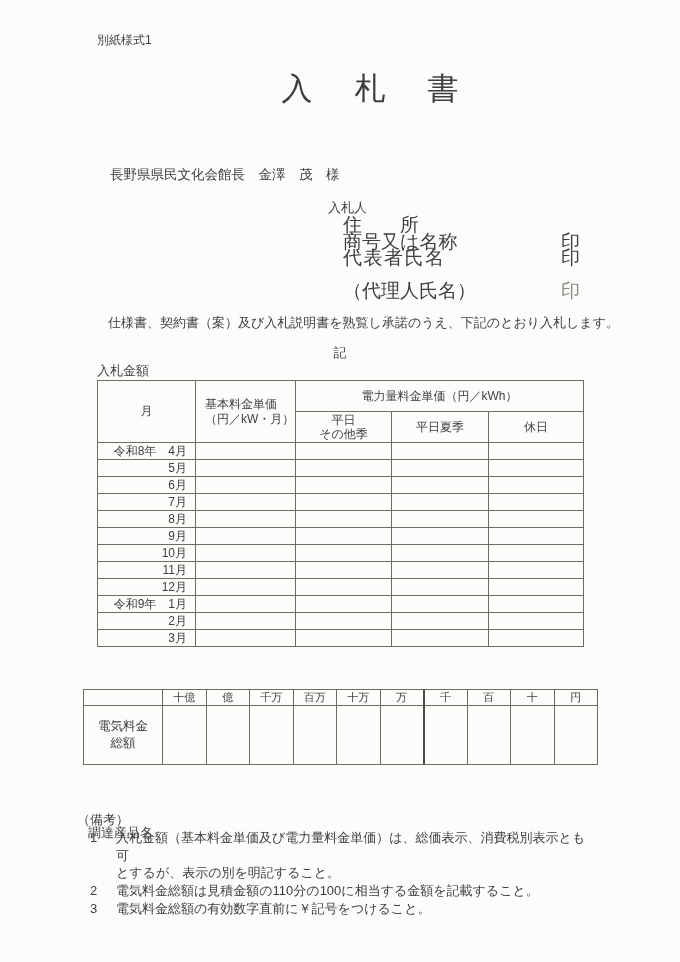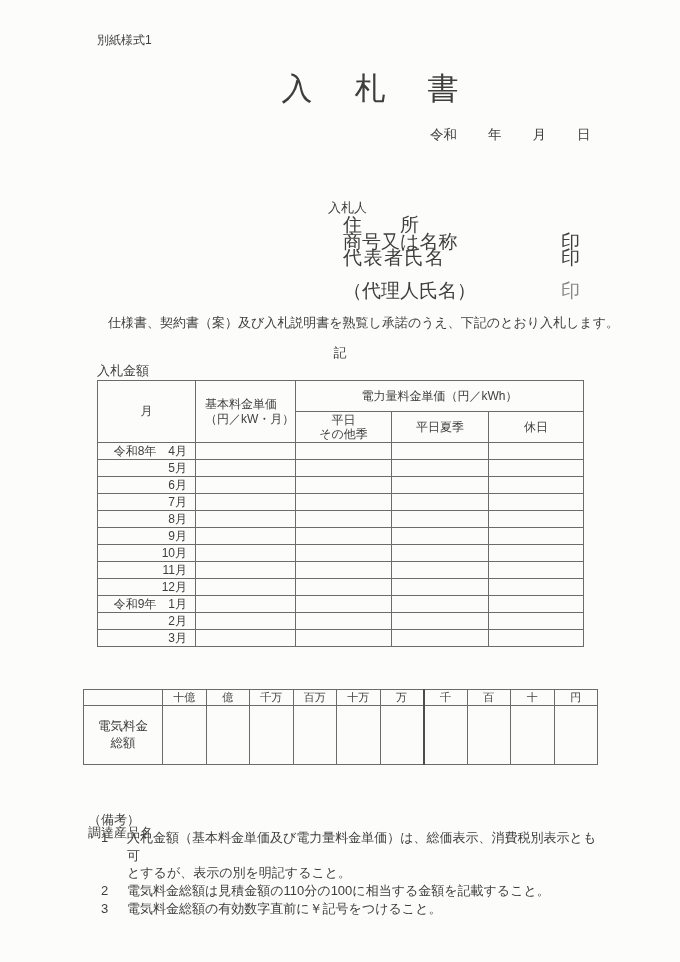--- a/index.html
+++ b/index.html
@@ -41,42 +41,37 @@
 
   .total-desc { left:83px; top:648px; width:520px; margin:0; font-size:13px;
                 line-height:17.5px; white-space:pre-line; }
   .total-table { left:83px; top:689px; width:514px;border-radius:16px; }
   .total-table .digit-head td { height:15px; font-size:11px; line-height:15px; }
   .total-table .amount-row td { height:58px; }
   .total-table td:nth-child(7) { border-right:2px solid #4f4c49; }
   .total-table .row-label { white-space:pre-line; font-size:12.5px; line-height:17px; }
 
   .procurement { left:88px; top:824px; display:flex; gap:28px; font-size:13px; }
-  .remarks { left:88px; top:811px; width:520px; font-size:13px; line-height:17.5px; }
+  .remarks { left:77px; top:811px; width:520px; font-size:13px; line-height:17.5px; }
   .remark-items { margin-left:13px; }
   .ritem { display:flex; margin-top:0.5px; }
   .rno { width:26px; flex:0 0 26px; }
   .rtext { white-space:pre-line; }
 </style>
 </head>
 <body>
 
 <div class="page">
 
   <div class="abs form-label">別紙様式1</div>
 
   <h1 class="abs doc-title">入札書</h1>
 
-  <div class="abs date-line">
-    <span>令和</span>
-    <span>年</span>
-    <span>月</span>
-    <span>日</span>
-  </div>
-
+
+  <div class="abs addressee">長野県県民文化会館長　金澤　茂　様</div>
 
   <div class="abs bidder-heading">入札人</div>
 
   <div class="abs bidder-rows">
     <div class="brow">
       <span class="blabel">住　　所</span>
       <span class="seal"></span>
     </div>
     <div class="brow">
       <span class="blabel">商号又は名称</span>

